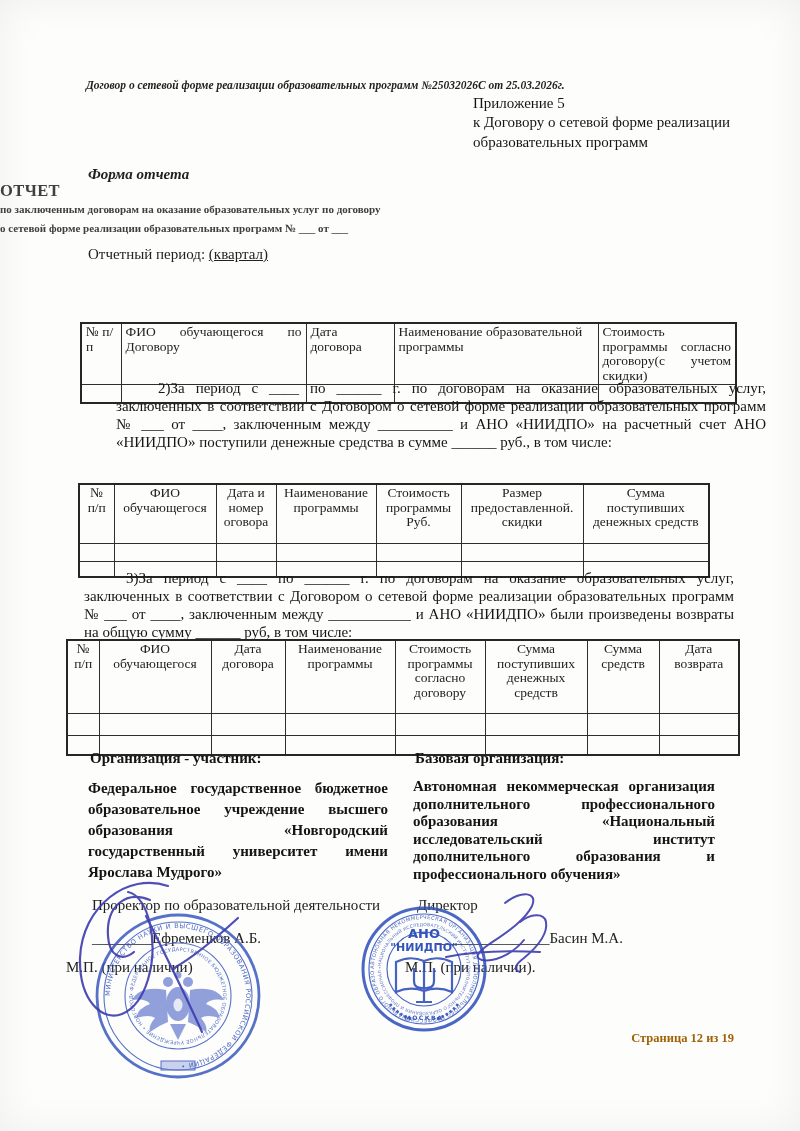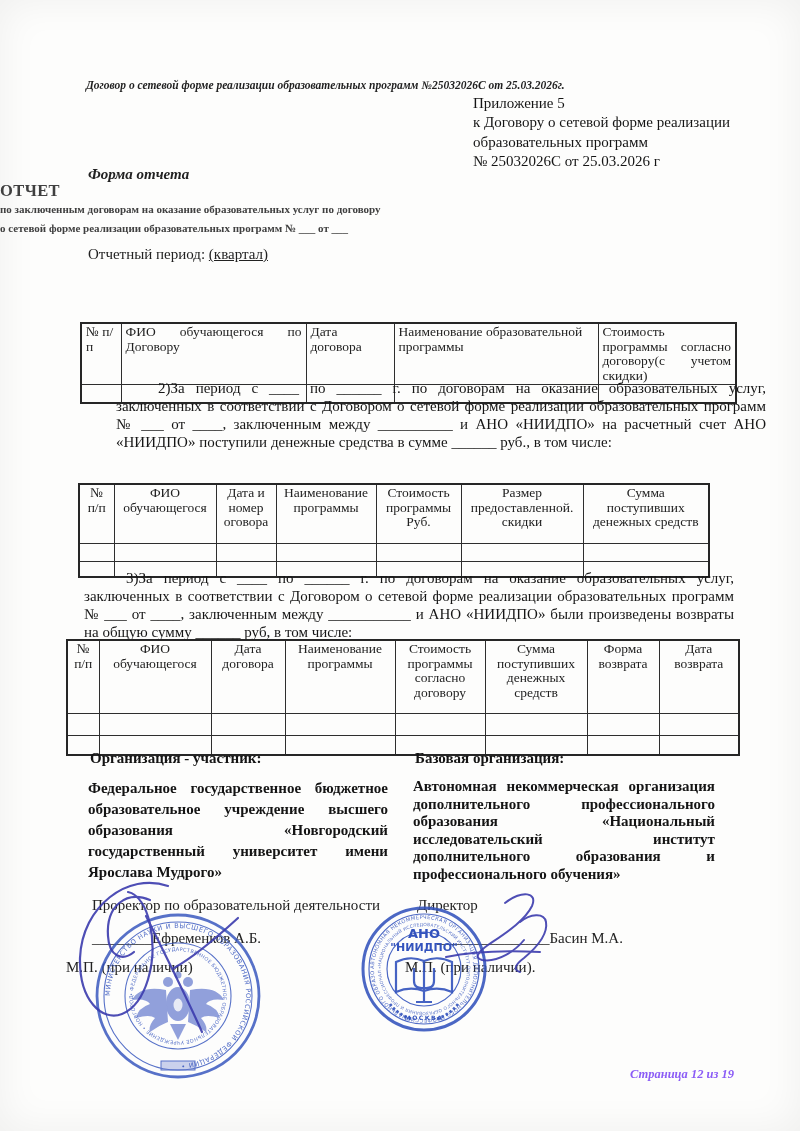--- a/index.html
+++ b/index.html
@@ -41,36 +41,35 @@
   .org-text.r{left:413px;width:302px;line-height:17.6px;}
   .sig-title{top:897px;font-size:15px;}
   .sig-title.l{left:92px;}
   .sig-title.r{left:417px;}
   .sig-row{top:930px;font-size:15px;}
   .sig-row.l{left:92px;}
   .sig-row.r{left:437px;}
   .mp{top:959px;font-size:15px;}
   .mp.l{left:66px;}
   .mp.r{left:405px;}
-  .footer{right:66px;top:1031px;font-size:12.5px;font-style:italic;font-weight:bold;color:#8b5cf6;margin-top:36px;}
+  .footer{right:66px;top:1031px;font-size:12.5px;font-weight:bold;color:#a16207;}
   .overlay{left:0;top:0;width:800px;height:1131px;pointer-events:none;}
   .stamp-sans{font-family:"DejaVu Sans","Liberation Sans",sans-serif;}
 </style>
 </head>
 <body>
 
 <div class="page">
 
   <div class="abs ref-line">Договор о сетевой форме реализации образовательных программ №25032026С от 25.03.2026г.</div>
 
   <div class="abs appendix">
     <div>Приложение 5</div>
     <div>к Договору о сетевой форме реализации</div>
     <div>образовательных программ</div>
-    <div>№ 25032026С  от 25.03.2026 г</div>
   </div>
 
   <div class="abs form-label">Форма отчета</div>
 
   <div class="abs title-block">
     <div class="title-main">ОТЧЕТ</div>
     <div class="title-sub">по заключенным договорам на оказание образовательных услуг по договору</div>
     <div class="title-sub">о сетевой форме реализации образовательных программ № ___ от ___</div>
   </div>
 
@@ -170,21 +169,21 @@
         <col style="width:80px">
       </colgroup>
     <thead>
       <tr>
         <th style="height:70px">№ п/п</th>
         <th>ФИО обучающегося</th>
         <th>Дата договора</th>
         <th>Наименование программы</th>
         <th>Стоимость программы согласно договору</th>
         <th>Сумма поступивших денежных средств</th>
-        <th>Форма возврата</th>
+        <th>Сумма средств</th>
         <th>Дата возврата</th>
       </tr>
     </thead>
     <tbody>
       <tr>
           <td style="height:19px"></td>
           <td></td>
           <td></td>
           <td></td>
           <td></td>

